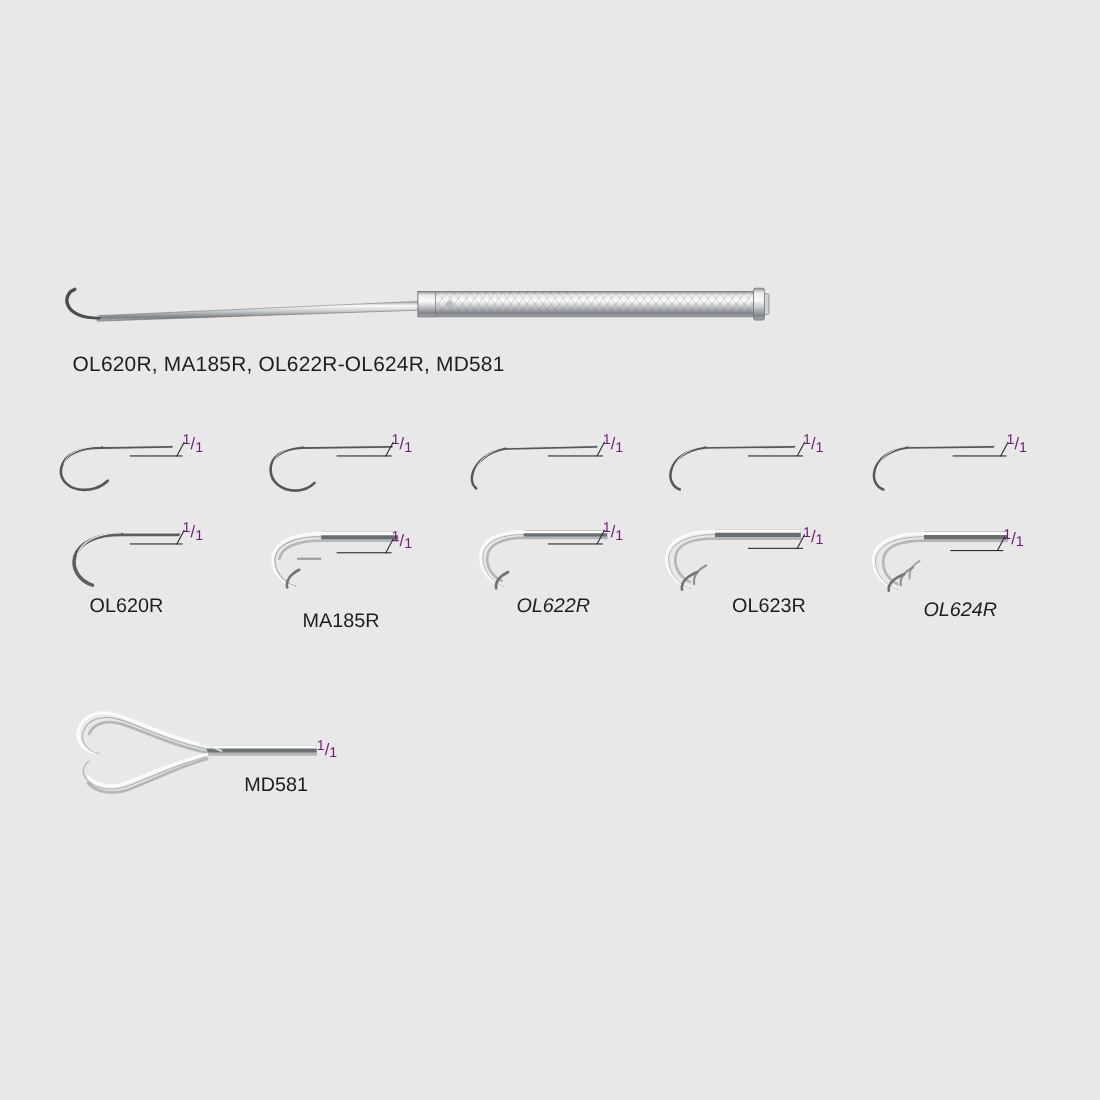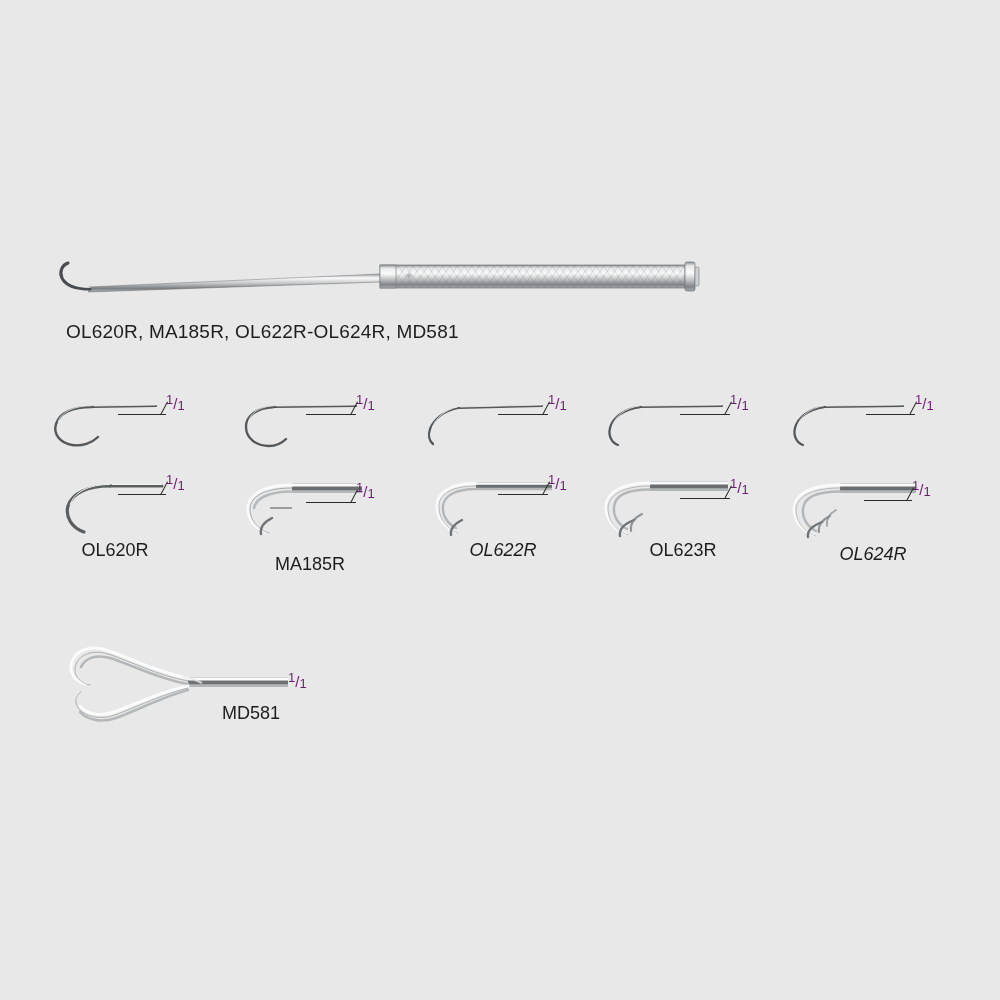--- a/index.html
+++ b/index.html
@@ -268,21 +268,21 @@
       <path d="M 56 12 C 31 12 16 20 14 32 C 13 46 22 57 34 61" stroke="#7a7e81" stroke-width="0.9" fill="none" opacity="0.5"></path>
       <path d="M 40 46 C 30 50 25 56 26 62" stroke="#6f7376" stroke-width="2.4" fill="none" stroke-linecap="round"></path>
       <path d="M 48 40 C 40 44 36 50 37 57" stroke="#7c8083" stroke-width="2" fill="none" stroke-linecap="round" opacity="0.8"></path>
     </svg>
   </div>
   <div class="abs scale" style="left:730px; top:476px;">
     <span class="num">1</span><span class="sl">/</span><span class="den">1</span>
   </div>
   <div class="tick" style="left:680px; top:498px; width:50px;"></div>
   <div class="tickdiag" style="left:724px; top:484px;"></div>
-  <div class="abs item-label" style="left:608px; top:540px; width:150px;">OL623R</div>
+  <div class="abs item-label" style="left:624px; top:540px; width:150px;">OL623R</div>
 
   <div class="abs" style="left:782px; top:474px; width:136px; height:66px;">
     <svg width="136" height="66" viewBox="0 0 136 66">
       <path d="M 134 14 L 58 14" stroke="#6a6e71" stroke-width="9" fill="none"></path>
       <path d="M 134 11 L 58 11" stroke="#fafafa" stroke-width="2.8" fill="none"></path>
       <path d="M 134 17.5 L 58 17.5" stroke="#b4b7b9" stroke-width="2.6" fill="none"></path>
       <path d="M 58 11 C 30 11 14 19 12 33 C 11 46 20 57 32 61" stroke="#fafafa" stroke-width="2.8" fill="none" stroke-linecap="round"></path>
       <path d="M 58 17.5 C 34 17.5 22 24 21 35 C 20 45 26 53 34 57" stroke="#b4b7b9" stroke-width="2.4" fill="none" stroke-linecap="round"></path>
       <path d="M 58 14 C 31 14 16 22 14 34 C 13 47 22 58 34 62" stroke="#7a7e81" stroke-width="0.9" fill="none" opacity="0.5"></path>
       <path d="M 40 48 C 30 52 25 57 26 63" stroke="#6f7376" stroke-width="2.4" fill="none" stroke-linecap="round"></path>

